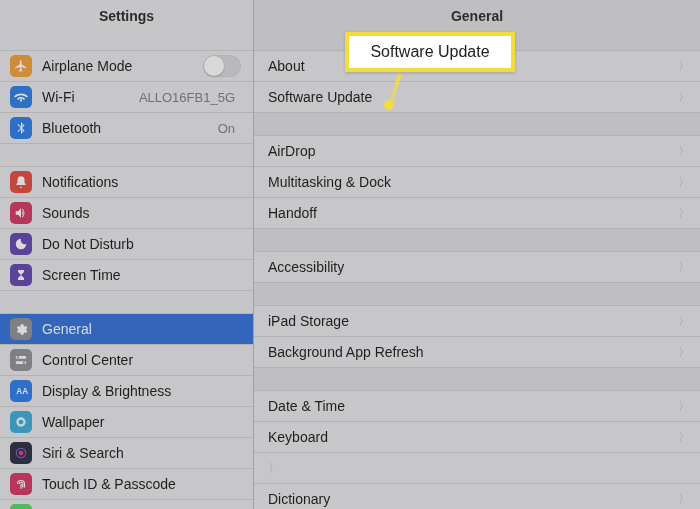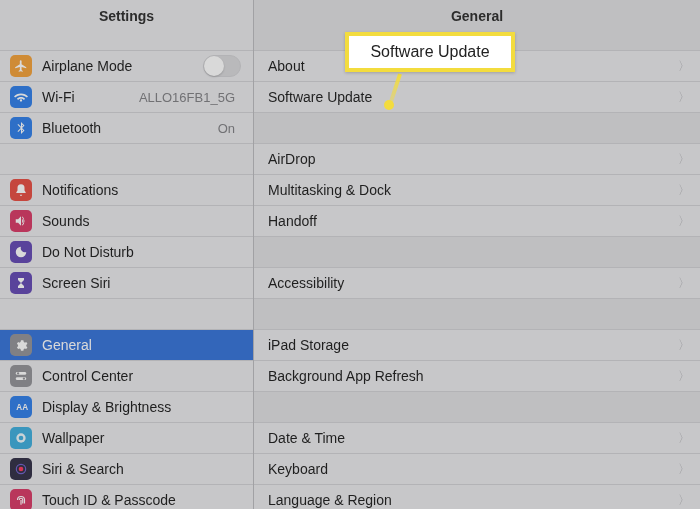--- a/index.html
+++ b/index.html
@@ -3,21 +3,21 @@
 <meta charset="utf-8">
 <style>
 * { box-sizing: border-box; margin: 0; padding: 0; }
 body { font-family: -apple-system, "Helvetica Neue", Helvetica, Arial, sans-serif; background: #d8d8db; width: 700px; height: 509px; overflow: hidden; font-size: 14px; }
 .app { display: flex; width: 100%; height: 100%; position: relative; border-radius: 18px; }
 .sidebar { width: 254px; height: 100%; background: #e7e7ea; display: flex; flex-direction: column; border-right: 1px solid #b8b8bb; }
 .main { flex: 1; height: 100%; background: #dedee1; display: flex; flex-direction: column; }
 .header { height: 32px; display: flex; align-items: center; justify-content: center; background: #e7e7ea; font-weight: 600; font-size: 14px; color: #222; }
 .main .header { background: #dedee1; }
 .sidebar-scroll, .main-scroll { overflow: hidden; flex: 1; }
-.group { margin-top: 30px; }
+.group { margin-top: 22px; }
 .group.first { margin-top: 18px; }
 .row { display: flex; align-items: center; height: 32px; padding: 0 12px; background: #e8e8eb; border-top: 1px solid #cfcfd2; border-bottom: 1px solid #cfcfd2; margin-top: -1px; justify-content: space-between; }
 .row:first-child { margin-top: 0; }
 .sidebar .row { padding-left: 10px; }
 .main .row { background: #e8e8eb; padding-left: 14px; padding-right: 10px; }
 .row .icon { width: 22px; height: 22px; border-radius: 5px; margin-right: 10px; display: flex; align-items: center; justify-content: center; flex-shrink: 0; }
 .row .label { flex: 1; color: #111; font-size: 14px; }
 .row .value { color: #7a7a7e; font-size: 13px; margin-right: 6px; }
 .row .chev { color: #b0b0b4; font-size: 12px; }
 .row.selected { background: #2b6cd8; }
@@ -95,21 +95,21 @@
               </svg>
             </span>
             <span class="label">Do Not Disturb</span>
           </div>
           <div class="row">
             <span class="icon" style="background: rgb(91, 63, 176);">
               <svg width="12" height="14" viewBox="0 0 24 24">
                 <path fill="#fff" d="M6 2v4l6 6-6 6v4h12v-4l-6-6 6-6V2H6z"></path>
               </svg>
             </span>
-            <span class="label">Screen Siri</span>
+            <span class="label">Screen Time</span>
           </div>
         </div>
       <div class="group" id="sb-g3">
           <div class="row selected">
             <span class="icon" style="background: rgb(142, 142, 147);">
               <svg width="14" height="14" viewBox="0 0 24 24">
                 <path fill="#fff" d="M12 8a4 4 0 100 8 4 4 0 000-8zm9 4l2-2-2-3-2.5 1a8 8 0 00-1.7-1L16 4h-4l-.8 3a8 8 0 00-1.7 1L7 7 5 10l2 2a8 8 0 000 2l-2 2 2 3 2.5-1a8 8 0 001.7 1l.8 3h4l.8-3a8 8 0 001.7-1l2.5 1 2-3-2-2a8 8 0 000-2z"></path>
               </svg>
             </span>
             <span class="label">General</span>
@@ -219,21 +219,20 @@
       <div class="group" id="mn-g5">
           <div class="row">
             <span class="label">Date &amp; Time</span>
             <span class="chev">〉</span>
           </div>
           <div class="row">
             <span class="label">Keyboard</span>
             <span class="chev">〉</span>
           </div>
           <div class="row">
-            <span class="label">Language &amp; Region</span>
             <span class="chev">〉</span>
           </div>
           <div class="row">
             <span class="label">Dictionary</span>
             <span class="chev">〉</span>
           </div>
         </div>
     </div>
   </div>
 </div>

